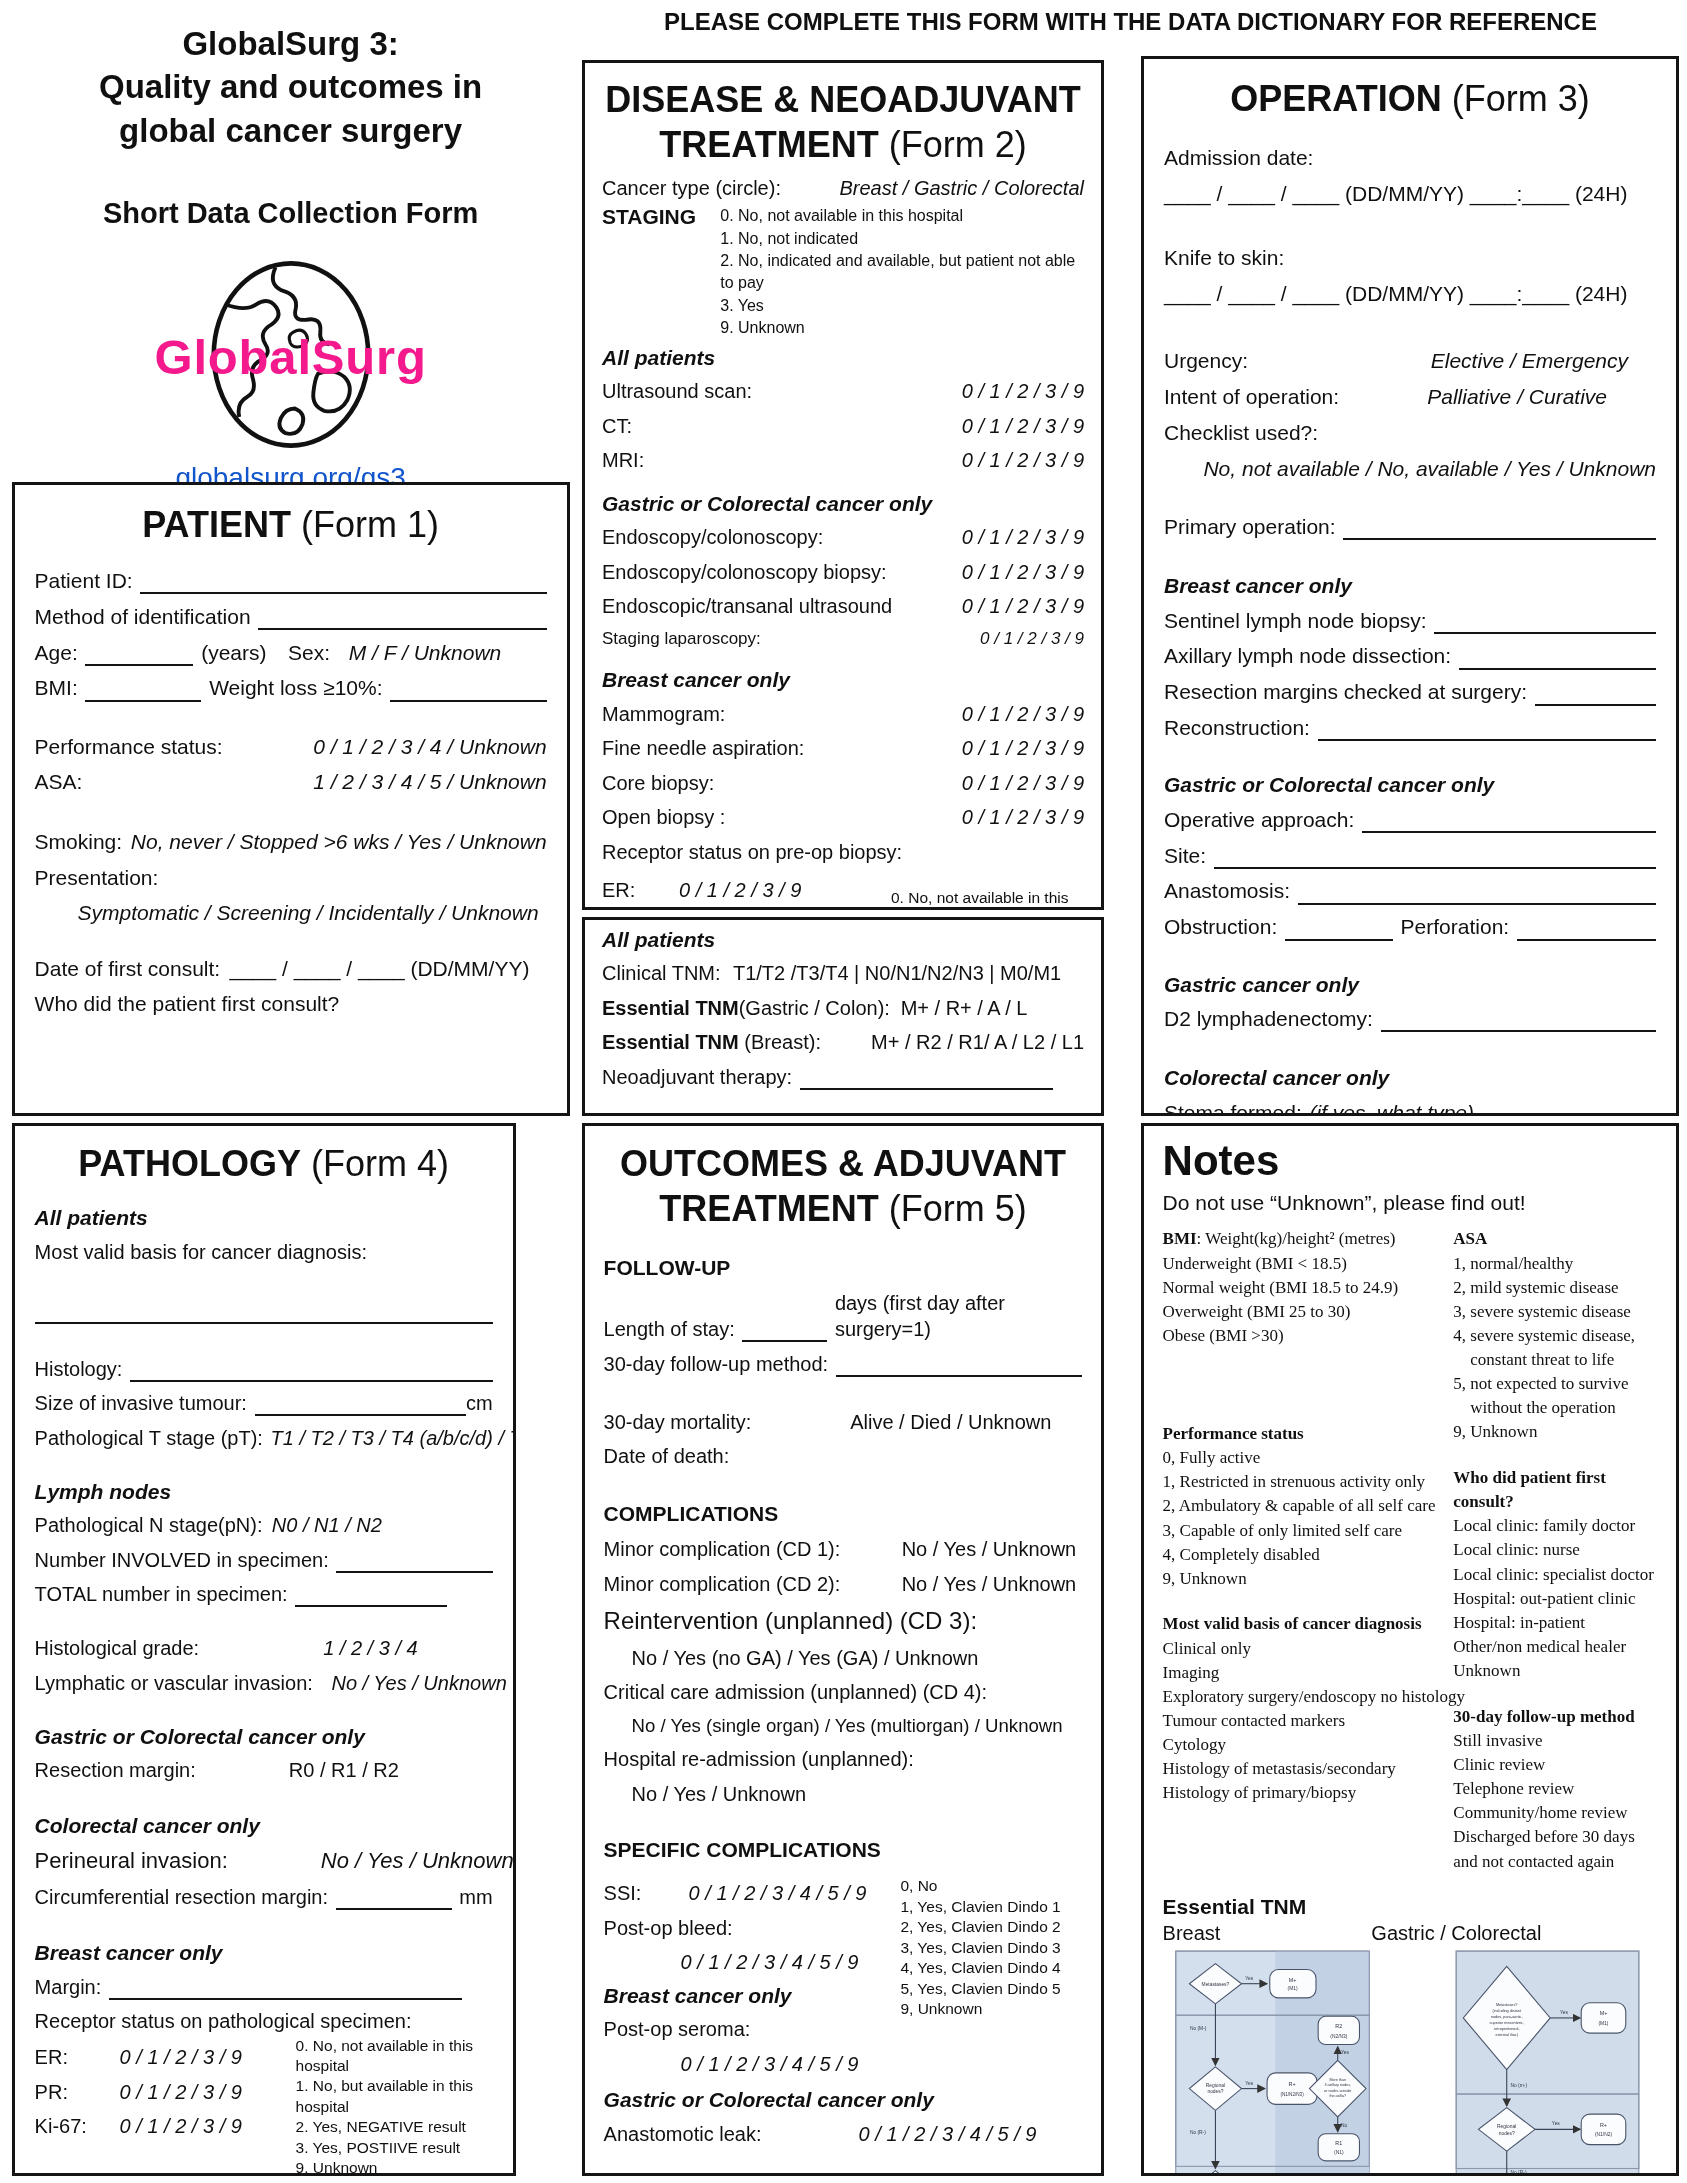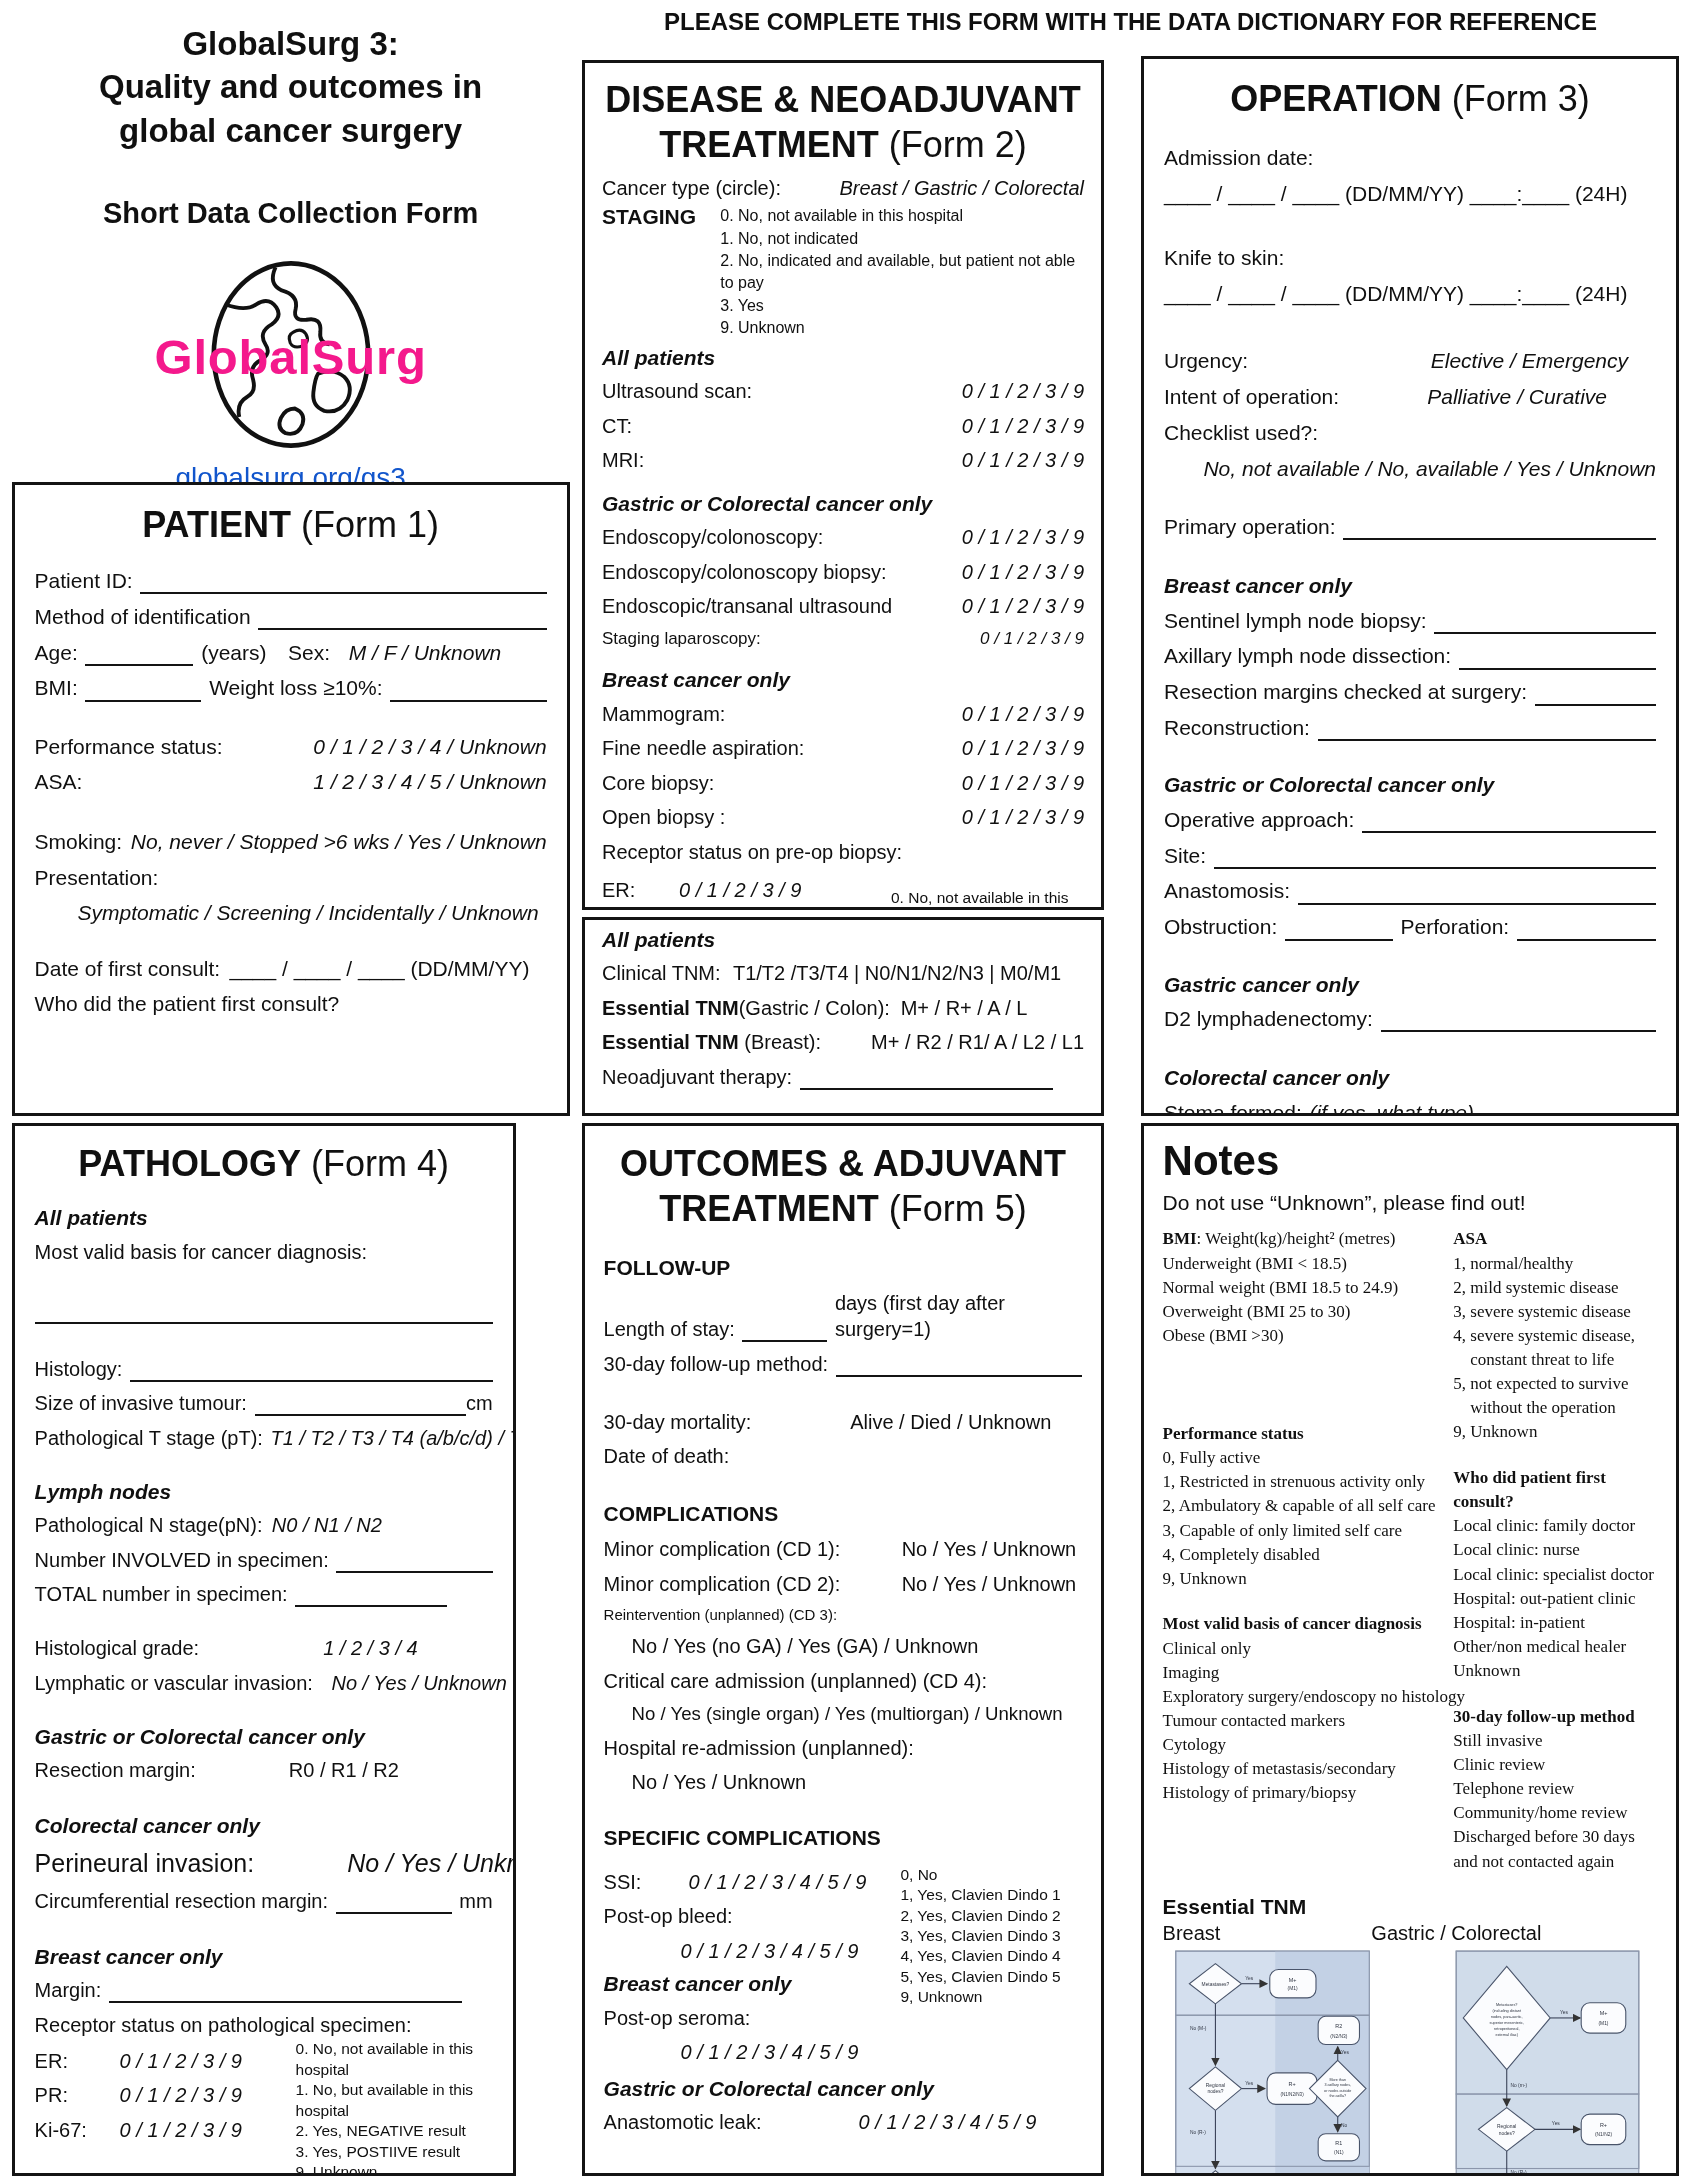--- a/index.html
+++ b/index.html
@@ -365,21 +365,21 @@
     <div class="row" style="font-size:20px;">
       <span class="lbl">Lymphatic or vascular invasion:</span>
       <span class="opt" style="margin-left:18.6px;">No   /   Yes   /   Unknown</span>
     </div>
     <div class="gh" style="margin-top:29px;">Gastric or Colorectal cancer only</div>
     <div class="row" style="font-size:20px;">
       <span class="lbl">Resection margin:</span>
       <span style="margin-left:93px;">R0  /  R1  /  R2</span>
     </div>
     <div class="gh" style="margin-top:31px;">Colorectal cancer only</div>
-    <div class="row" style="font-size:25px;">
+    <div class="row" style="font-size:22px;">
       <span class="lbl">Perineural invasion:</span>
       <span class="opt" style="margin-left:93px;">No  /  Yes  /  Unknown</span>
     </div>
     <div class="row" style="font-size:20px;">
       <span class="lbl">Circumferential resection margin:</span>
       <span class="fill"></span>
       <span style="margin-left:7.7px;">mm</span>
     </div>
     <div class="gh" style="margin-top:31px;">Breast cancer only</div>
     <div class="row" style="font-size:20px;">
@@ -439,21 +439,21 @@
     </div>
     <div class="row b" style="font-size:21px;margin-top:31px;">COMPLICATIONS</div>
     <div class="row sb" style="font-size:20px;">
       <span>Minor complication (CD 1):</span>
       <span style="padding-right:6.2px;">No  /  Yes  /  Unknown</span>
     </div>
     <div class="row sb" style="font-size:20px;">
       <span>Minor complication (CD 2):</span>
       <span style="padding-right:6.2px;">No  /  Yes  /  Unknown</span>
     </div>
-    <div class="row" style="font-size:15px;margin-bottom:4px;">
+    <div class="row" style="font-size:24px;margin-bottom:4px;">
       <span>Reintervention (unplanned) (CD 3):</span>
     </div>
     <div class="row" style="font-size:20px;padding-left:28px;">
       <span>No / Yes (no GA)  /  Yes (GA)  /  Unknown</span>
     </div>
     <div class="row" style="font-size:20px;margin-bottom:1.5px;">
       <span>Critical care admission (unplanned) (CD 4):</span>
     </div>
     <div class="row" style="font-size:18.6px;padding-left:28px;">
       <span>No / Yes (single organ) / Yes (multiorgan) / Unknown</span>

